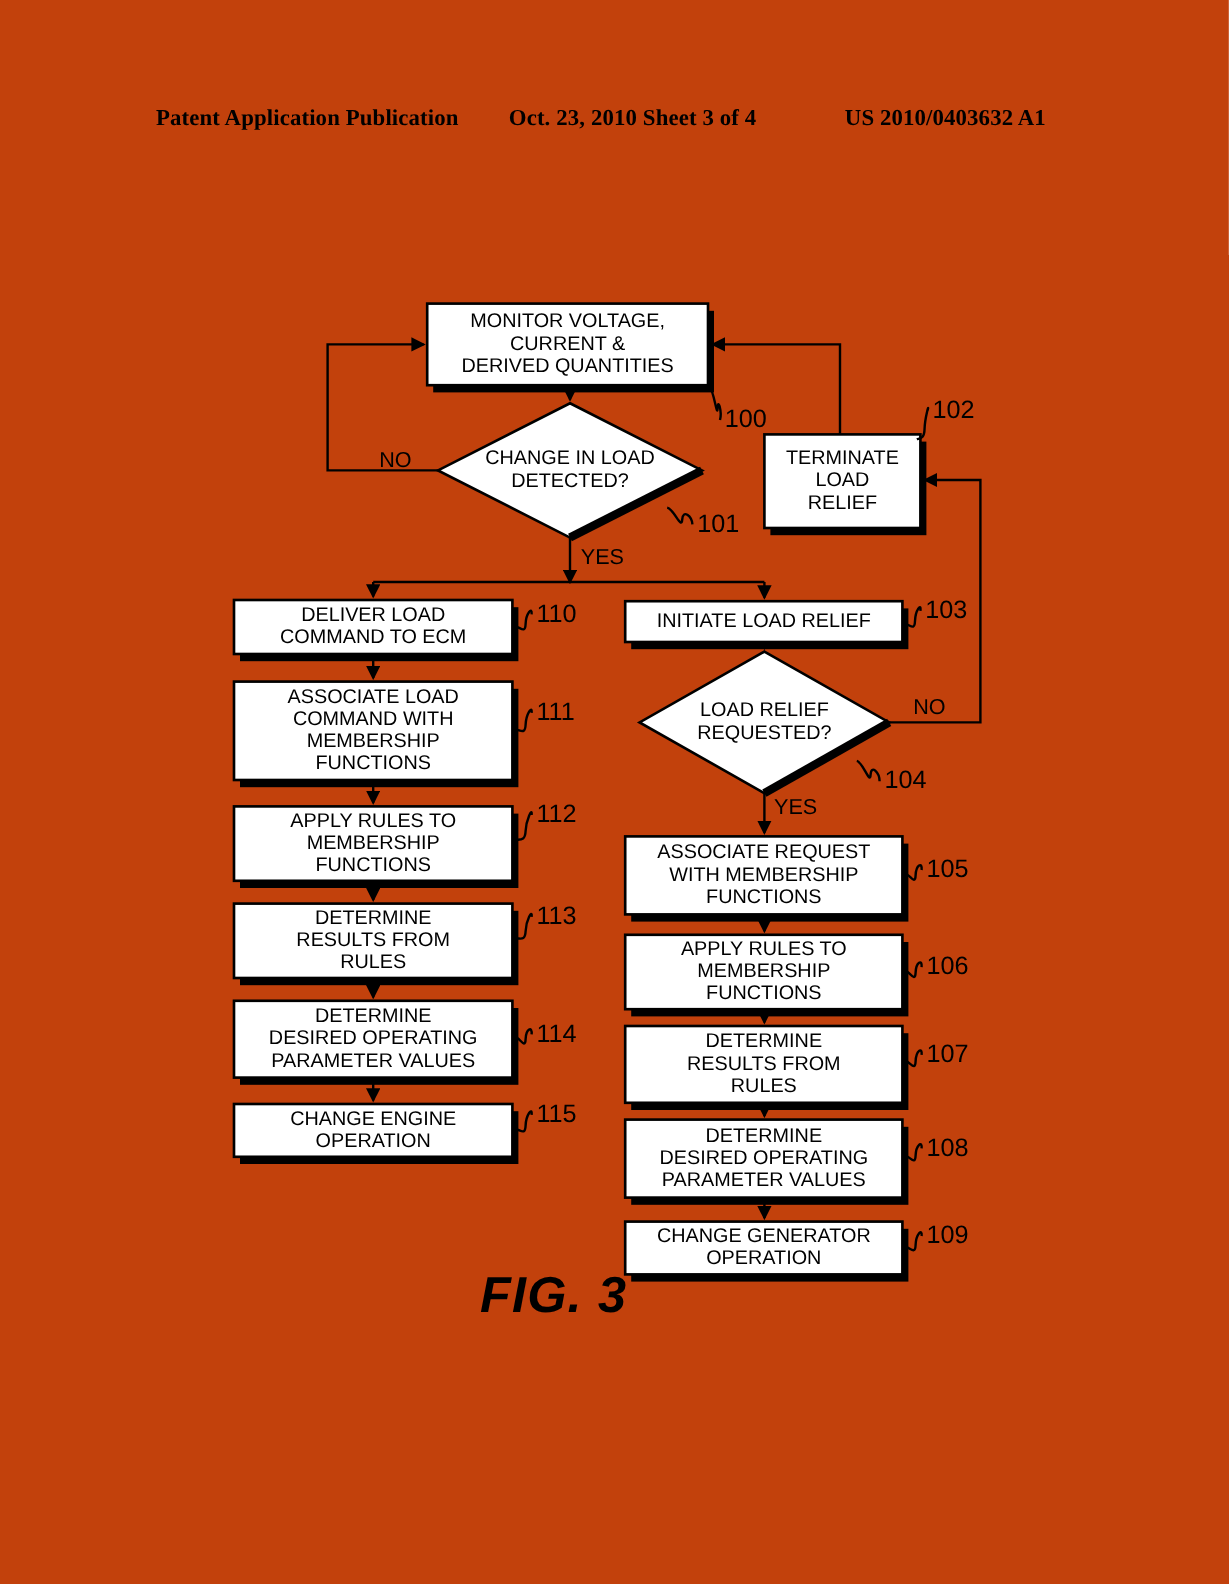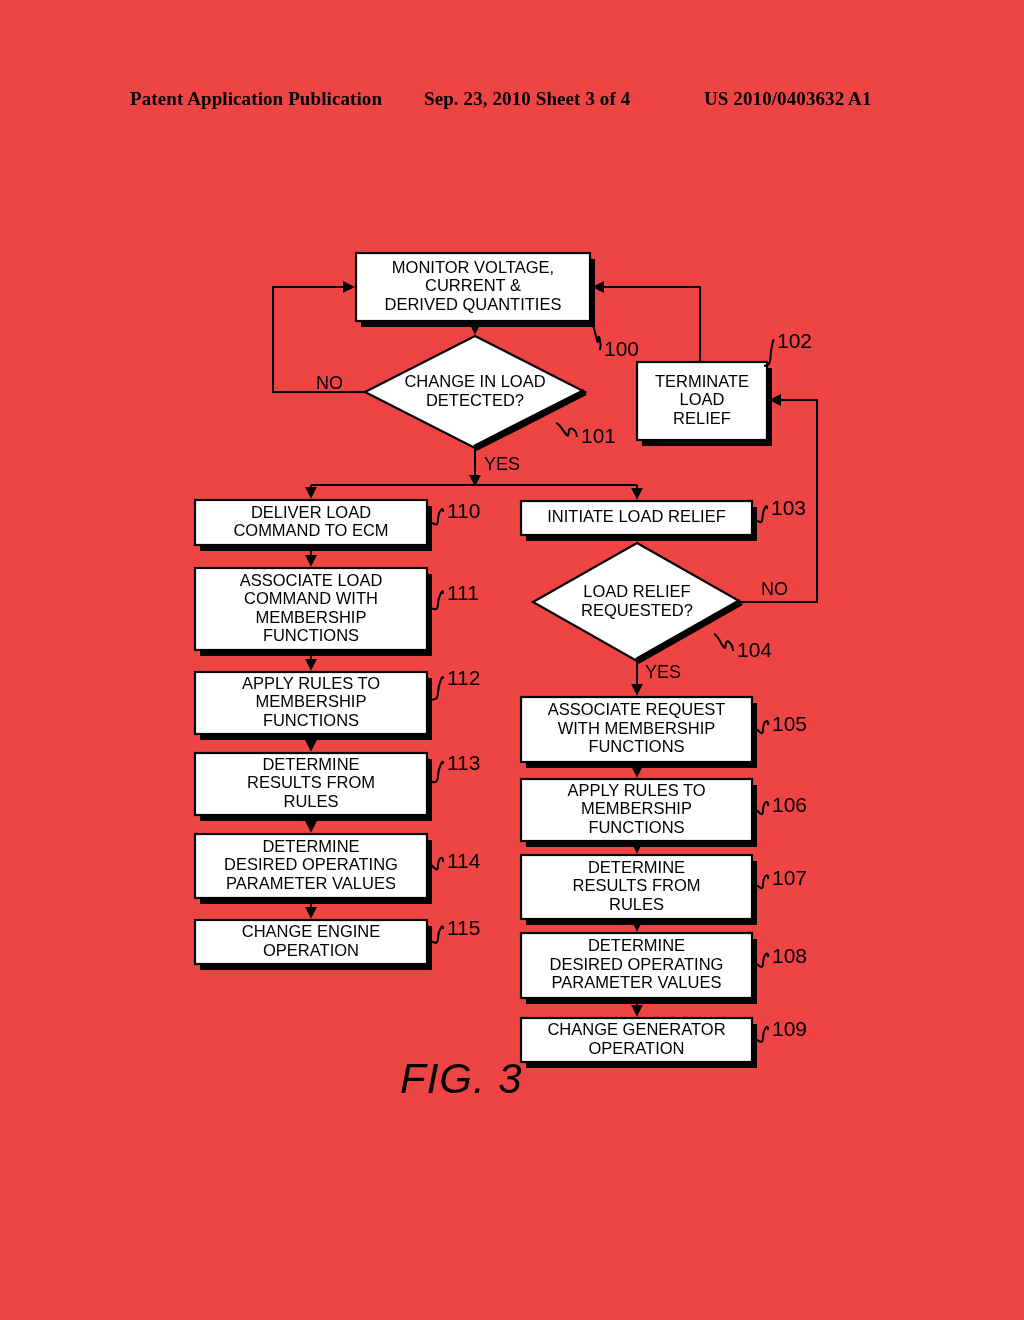--- a/index.html
+++ b/index.html
@@ -12,21 +12,21 @@
     height: 1320px;
     font-family: "Liberation Sans", sans-serif;
     color: #000000;
     overflow: hidden;
     position: relative;
   }
   #page {
     position: relative;
     width: 1024px;
     height: 1320px;
-    background: #ef4444;
+    background: #c2410c;
   }
   
   #patent-header {
     position: absolute;
     left: 0;
     top: 88px;
     width: 1024px;
     height: 26px;
     font-family: "Liberation Serif", serif;
     font-weight: bold;
@@ -49,21 +49,21 @@
     left: 704px;
     top: 0;
   }
   
   #fig-caption {
     position: absolute;
     left: 400px;
     top: 1055px;
     font-family: "Liberation Sans", sans-serif;
     font-style: italic;
-    font-weight: normal;
+    font-weight: bold;
     font-size: 42px;
     letter-spacing: 1px;
   }
   
   #flowchart {
     position: absolute;
     left: 0;
     top: 0;
     width: 1024px;
     height: 1320px;
@@ -116,21 +116,21 @@
     stroke-width: 2;
   }
 </style>
 </head>
 <body>
 
 <div id="page">
 
   <div id="patent-header">
     <span class="hdr-left">Patent Application Publication</span>
-    <span class="hdr-mid">Sep. 23, 2010   Sheet 3 of 4</span>
+    <span class="hdr-mid">Oct. 23, 2010   Sheet 3 of 4</span>
     <span class="hdr-right">US 2010/0403632 A1</span>
   </div>
 
   <svg id="flowchart" viewBox="0 0 1024 1320">
     <defs>
       <marker id="arrow" viewBox="0 0 10 10" refX="8.5" refY="5" markerWidth="6" markerHeight="6" orient="auto-start-reverse">
         <path d="M 0 0 L 10 5 L 0 10 z" fill="#000000"></path>
       </marker>
     </defs>
 

